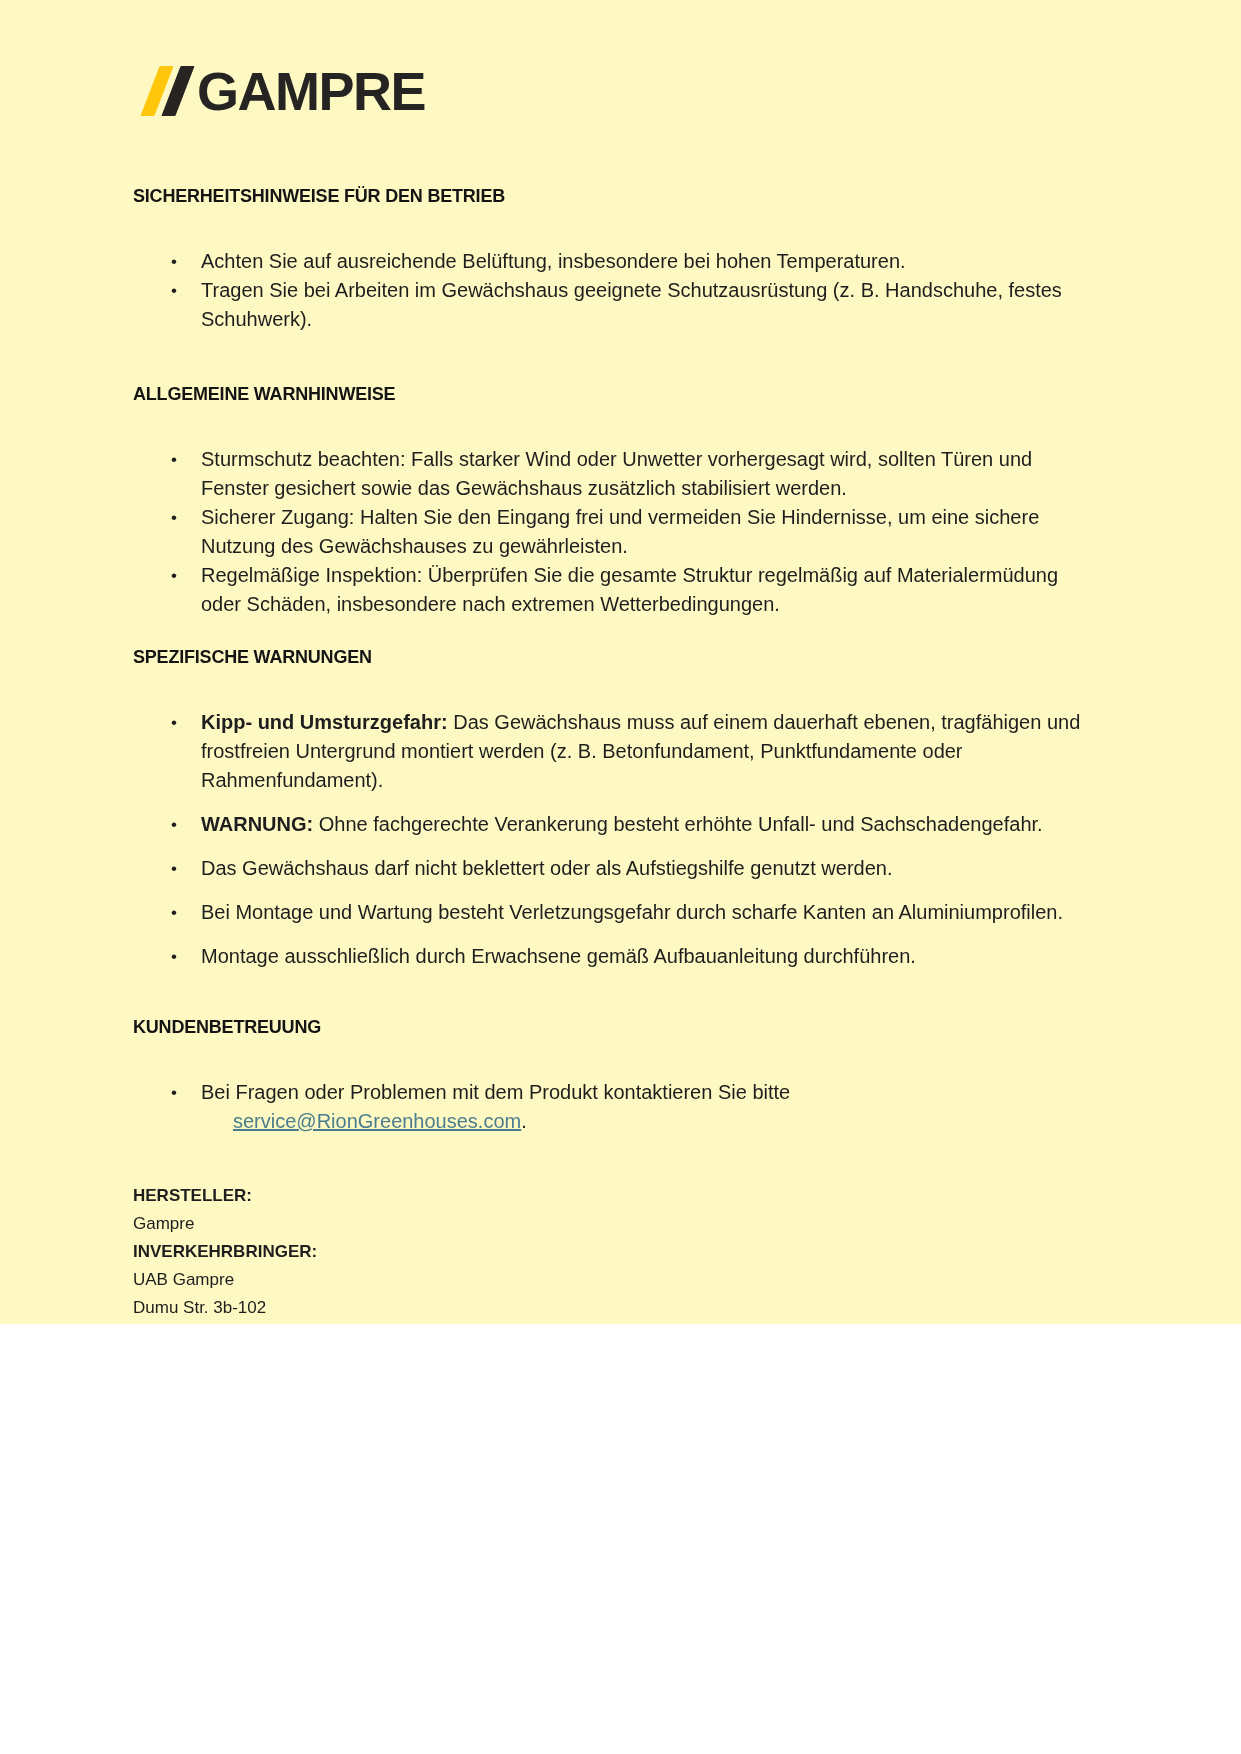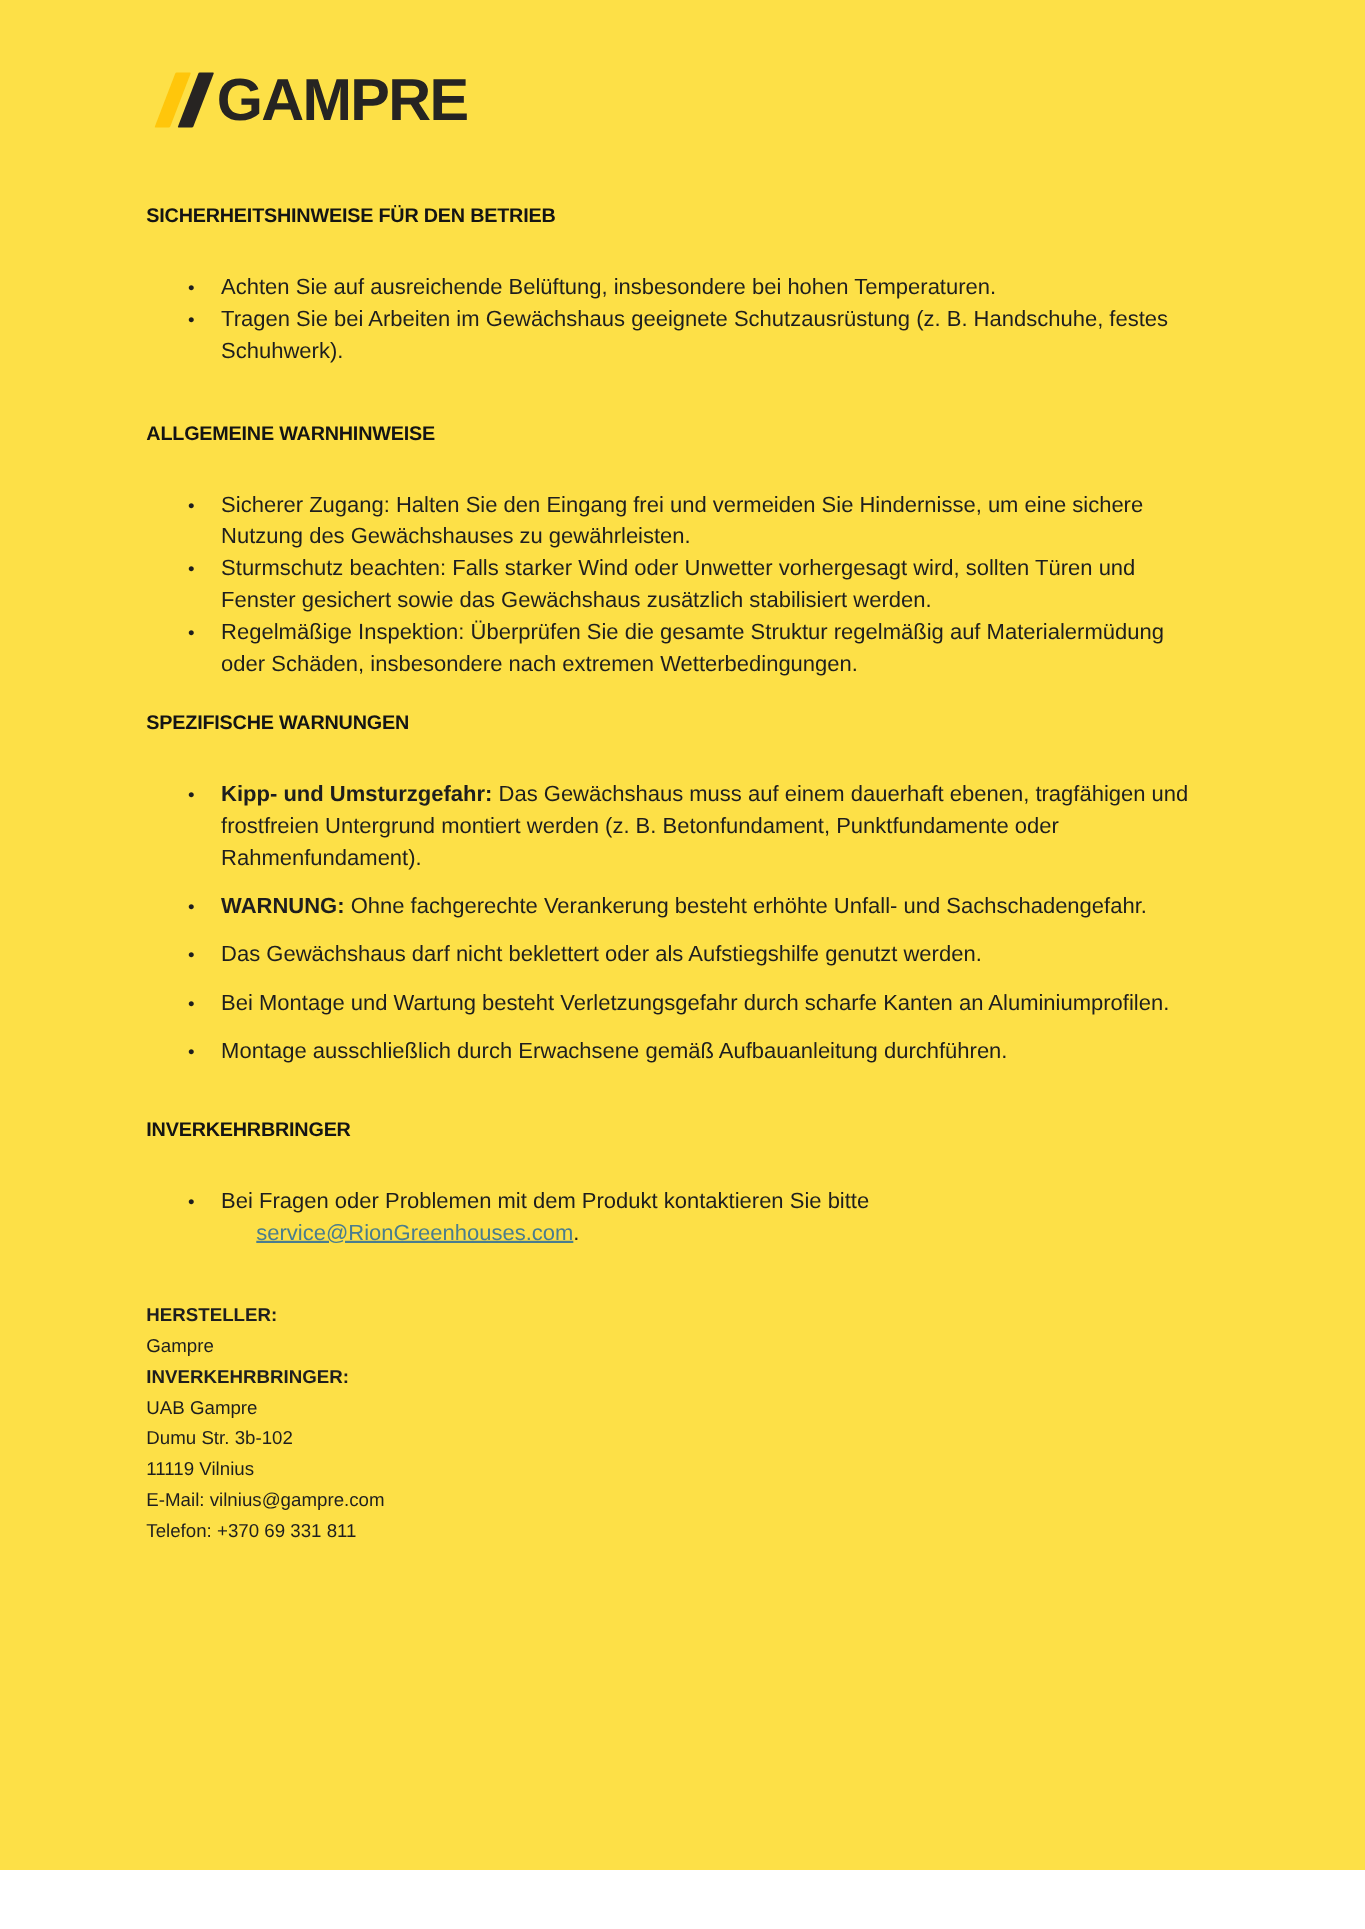--- a/index.html
+++ b/index.html
@@ -1,17 +1,17 @@
 <!DOCTYPE html>
 <html><head>
 <meta charset="utf-8">
 <style>
   html,body{margin:0;padding:0;background:#ffffff;}
   .page{
-    width:1241px;height:1700px;background:#fde047;position:relative;
+    width:1241px;height:1324px;background:#fef9c3;position:relative;
     font-family:"Liberation Sans",sans-serif;color:#1e1e1e;overflow:hidden;
     box-sizing:border-box;padding:62px 150px 0 133px;
   }
   
   .logo{display:flex;align-items:center;margin-left:7px;height:58px;}
   .slash{width:14px;height:50px;transform:skewX(-21deg);border-radius:1px;}
   .slash.yellow{margin-left:10px;}
   .slash.dark{margin-left:7px;margin-right:12px;}
   .logo-text{font-size:54px;font-weight:bold;letter-spacing:-1.5px;color:#262422;line-height:1;}
   
@@ -49,35 +49,35 @@
   </div>
 
   <h2 class="h h1">SICHERHEITSHINWEISE FÜR DEN BETRIEB</h2>
   <ul class="bullets">
     <li><span class="lead"></span><span>Achten Sie auf ausreichende Belüftung, insbesondere bei hohen Temperaturen.</span></li>
     <li><span class="lead"></span><span>Tragen Sie bei Arbeiten im Gewächshaus geeignete Schutzausrüstung (z. B. Handschuhe, festes Schuhwerk).</span></li>
   </ul>
 
   <h2 class="h h2">ALLGEMEINE WARNHINWEISE</h2>
   <ul class="bullets">
+    <li><span class="lead"></span><span>Sturmschutz beachten: Falls starker Wind oder Unwetter vorhergesagt wird, sollten Türen und Fenster gesichert sowie das Gewächshaus zusätzlich stabilisiert werden.</span></li>
     <li><span class="lead"></span><span>Sicherer Zugang: Halten Sie den Eingang frei und vermeiden Sie Hindernisse, um eine sichere Nutzung des Gewächshauses zu gewährleisten.</span></li>
-    <li><span class="lead"></span><span>Sturmschutz beachten: Falls starker Wind oder Unwetter vorhergesagt wird, sollten Türen und Fenster gesichert sowie das Gewächshaus zusätzlich stabilisiert werden.</span></li>
     <li><span class="lead"></span><span>Regelmäßige Inspektion: Überprüfen Sie die gesamte Struktur regelmäßig auf Materialermüdung oder Schäden, insbesondere nach extremen Wetterbedingungen.</span></li>
   </ul>
 
   <h2 class="h h3">SPEZIFISCHE WARNUNGEN</h2>
   <ul class="bullets spaced">
     <li><span class="lead">Kipp- und Umsturzgefahr:</span><span> Das Gewächshaus muss auf einem dauerhaft ebenen, tragfähigen und frostfreien Untergrund montiert werden (z. B. Betonfundament, Punktfundamente oder Rahmenfundament).</span></li>
     <li><span class="lead">WARNUNG:</span><span> Ohne fachgerechte Verankerung besteht erhöhte Unfall- und Sachschadengefahr.</span></li>
     <li><span class="lead"></span><span>Das Gewächshaus darf nicht beklettert oder als Aufstiegshilfe genutzt werden.</span></li>
     <li><span class="lead"></span><span>Bei Montage und Wartung besteht Verletzungsgefahr durch scharfe Kanten an Aluminiumprofilen.</span></li>
     <li><span class="lead"></span><span>Montage ausschließlich durch Erwachsene gemäß Aufbauanleitung durchführen.</span></li>
   </ul>
 
-  <h2 class="h h4">INVERKEHRBRINGER</h2>
+  <h2 class="h h4">KUNDENBETREUUNG</h2>
   <ul class="bullets">
     <li><span>Bei Fragen oder Problemen mit dem Produkt kontaktieren Sie bitte </span><a class="link" style="color: rgb(74, 125, 142); margin-left: 32px;">service@RionGreenhouses.com</a><span>.</span></li>
   </ul>
 
   <div class="footer">
     <div class="bold">HERSTELLER:</div>
     <div>Gampre</div>
     <div class="bold">INVERKEHRBRINGER:</div>
     <div>UAB Gampre</div>
     <div>Dumu Str. 3b-102</div>

